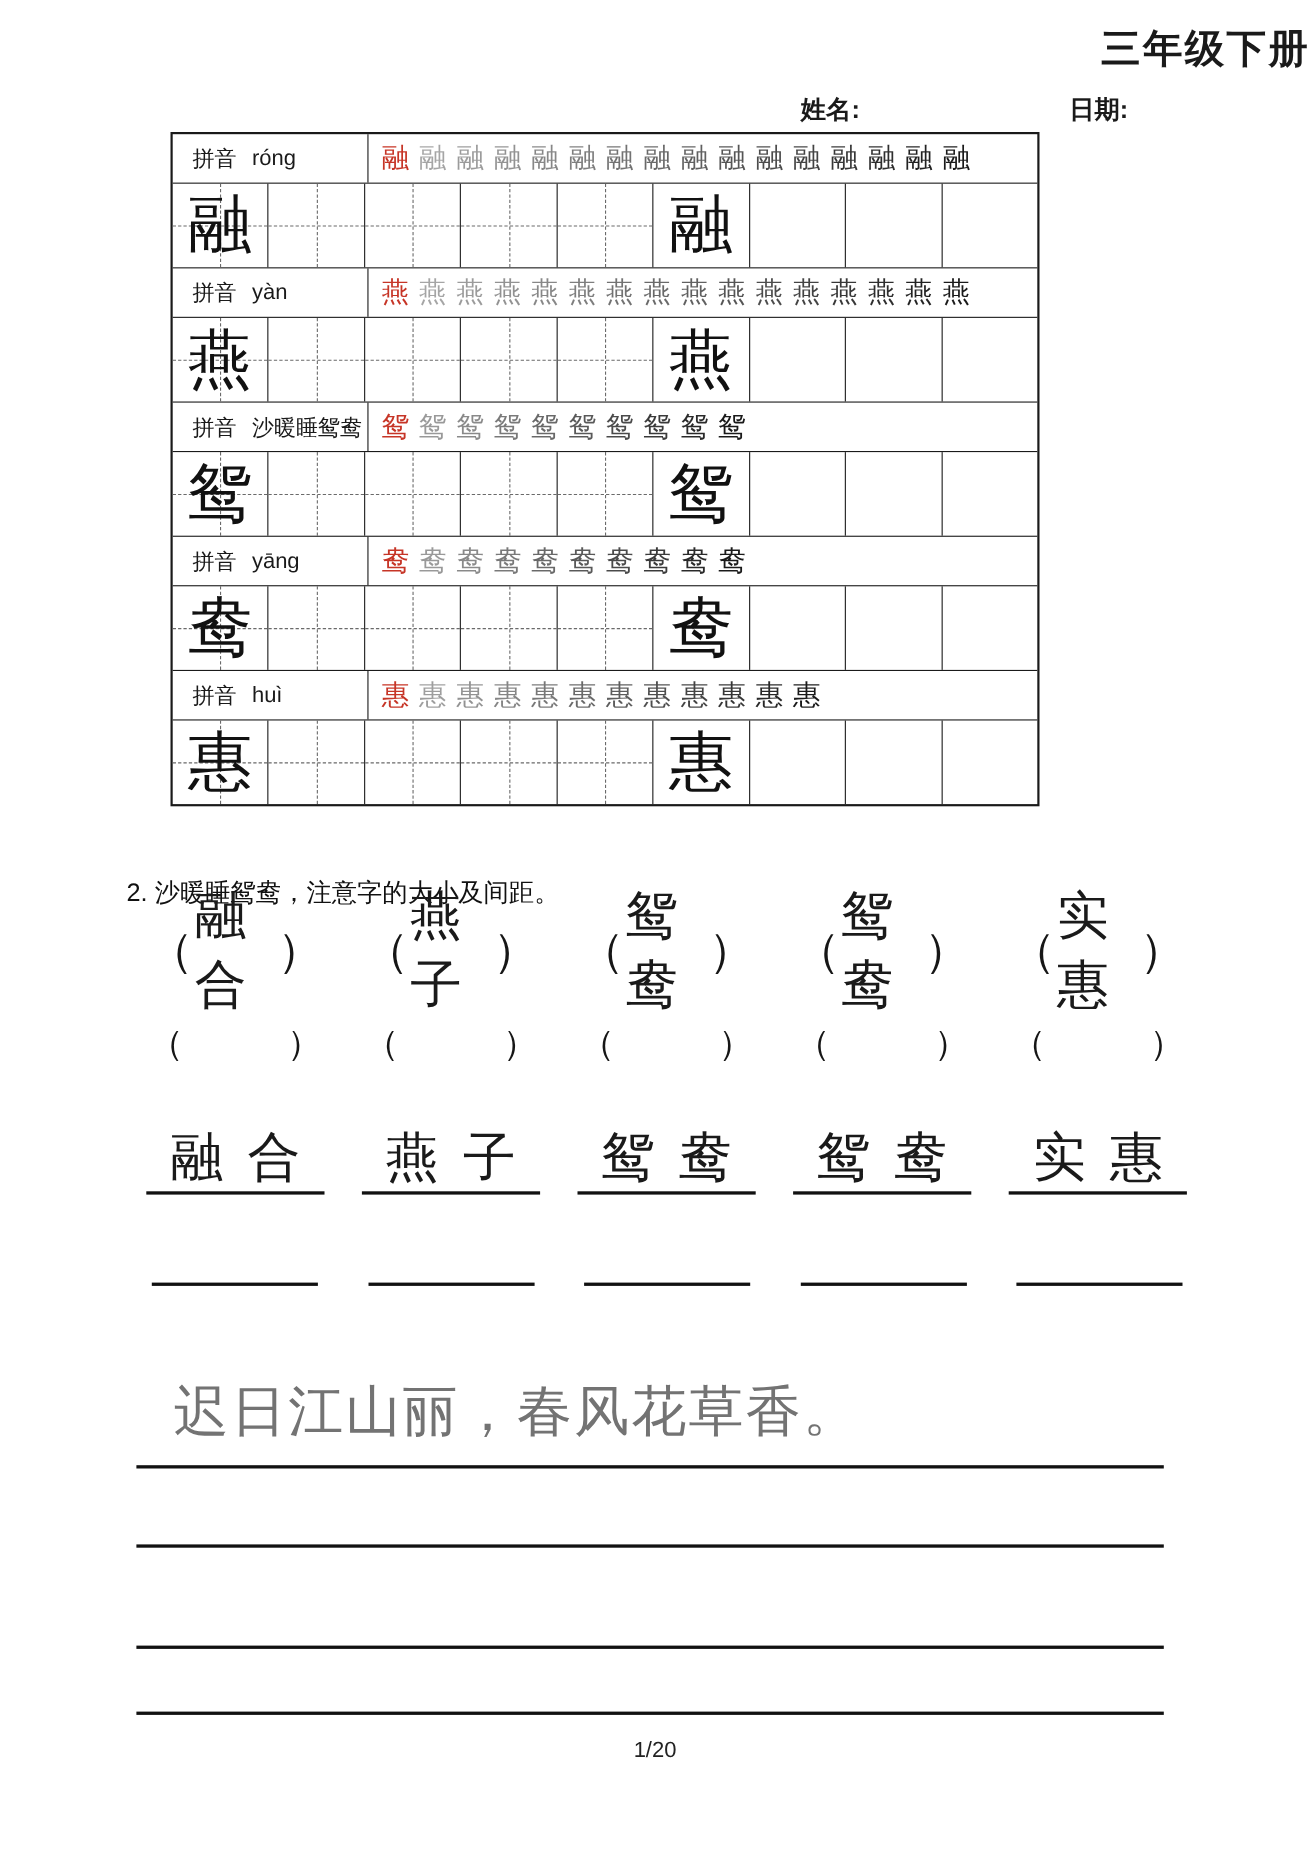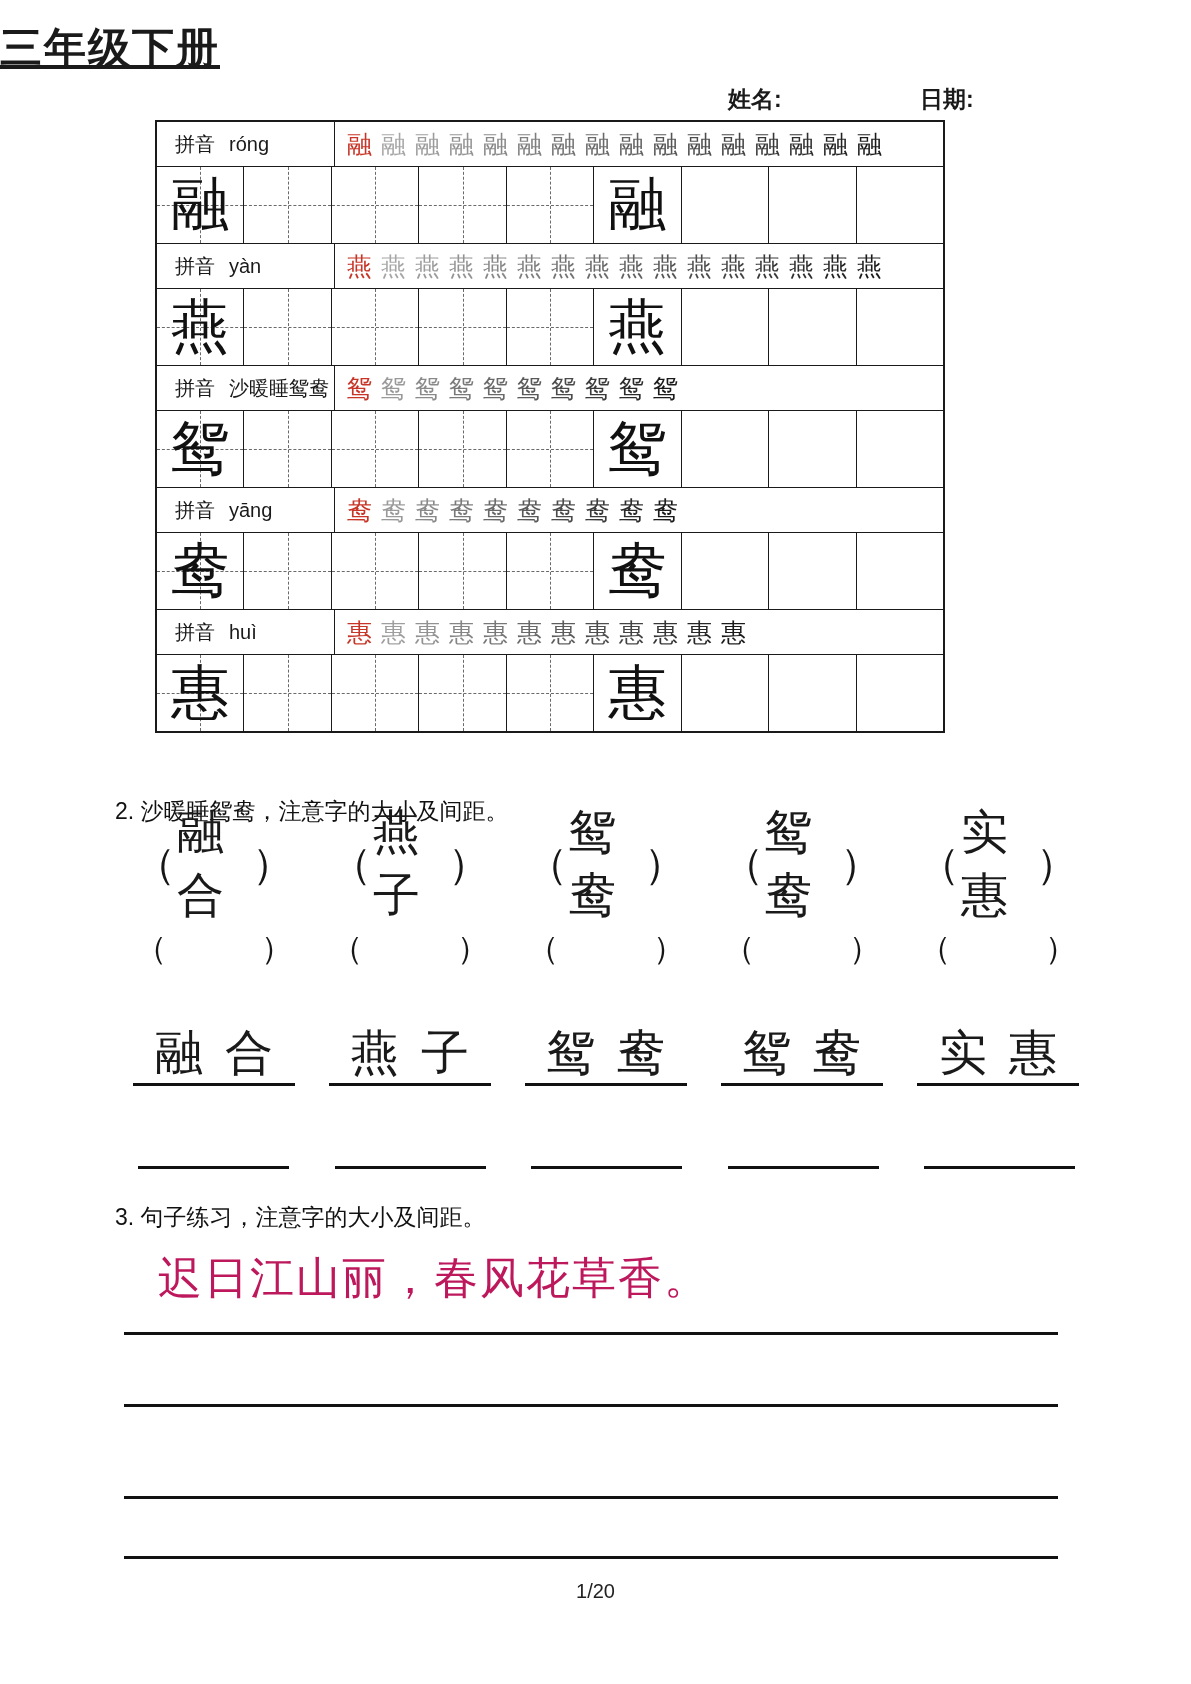--- a/index.html
+++ b/index.html
@@ -8,29 +8,29 @@
     width:1191px;height:1684px;
     background:#ffffff;
     font-family:"Liberation Sans","DejaVu Sans",sans-serif;
     color:#1a1a1a;
     overflow:hidden;
   }
   .kai{font-family:"Liberation Serif","DejaVu Serif",serif;}
 
   .title{
     position:absolute;top:20px;left:0;right:0;
-    text-align:left;font-size:42px;font-weight:bold;letter-spacing:2px;margin:0;text-decoration:underline;
+    text-align:right;font-size:36px;font-weight:bold;letter-spacing:2px;margin:0;
   }
 
   .sec-head{position:absolute;font-size:23px;color:#111;}
   #sec1-head{top:84px;left:115px;}
   #sec1-head .num{margin-right:22px;}
   .inline-label{position:absolute;top:84px;font-size:23px;font-weight:bold;}
   #name-label{left:728px;}
-  #date-label{left:920px;}
+  #date-label{left:972px;}
 
   
   .ptable{
     position:absolute;left:155px;top:120px;width:790px;
     border:2px solid #1a1a1a;box-sizing:border-box;background:#fff;
   }
   .t-headrow{display:flex;height:44px;border-top:1px solid #1a1a1a;}
   .t-headrow.first{border-top:none;}
   .t-pinyin-cell{
     width:178px;flex:0 0 178px;border-right:1px solid #1a1a1a;
@@ -80,22 +80,22 @@
     border-bottom:3px solid #111;align-items:flex-end;
     font-size:48px;line-height:1.25;
   }
   #row-words-underline .wchars{letter-spacing:22px;margin-right:-22px;}
 
   #row-empty-underlines{top:1166px;height:4px;left:138px;width:937px;}
   .short-line{width:151px;height:0;border-top:3px solid #111;}
 
   
   .sentence{
-    position:absolute;left:158px;font-size:44px;line-height:1.4;
-    letter-spacing:2px;color:#be185d;white-space:nowrap;
+    position:absolute;left:158px;font-size:50px;line-height:1.4;
+    letter-spacing:2px;color:#737373;white-space:nowrap;
   }
   #sentence-1{top:1248px;}
   #sentence-2{top:1412px;}
   .long-line{position:absolute;left:124px;width:934px;height:0;border-top:3px solid #111;}
   #line-s1{top:1332px;}
   #line-blank1{top:1404px;}
   #line-s2{top:1496px;}
   #line-blank2{top:1556px;}
 
   .footer{
@@ -366,23 +366,20 @@
       </div>
     </div>
   <div class="five-col" id="row-empty-underlines">
       <div class="short-line"></div>
       <div class="short-line"></div>
       <div class="short-line"></div>
       <div class="short-line"></div>
       <div class="short-line"></div>
     </div>
 
-  <div class="sec-head" id="sec3-head">
-    <span>3.</span> <span>句子练习，注意字的大小及间距。</span>
-  </div>
 
   <div class="sentence kai" id="sentence-1">迟日江山丽，春风花草香。</div>
   <div class="long-line" id="line-s1"></div>
   <div class="long-line" id="line-blank1"></div>
   <div class="long-line" id="line-s2"></div>
   <div class="long-line" id="line-blank2"></div>
 
   <div class="footer">1/20</div>
 </div>
 

